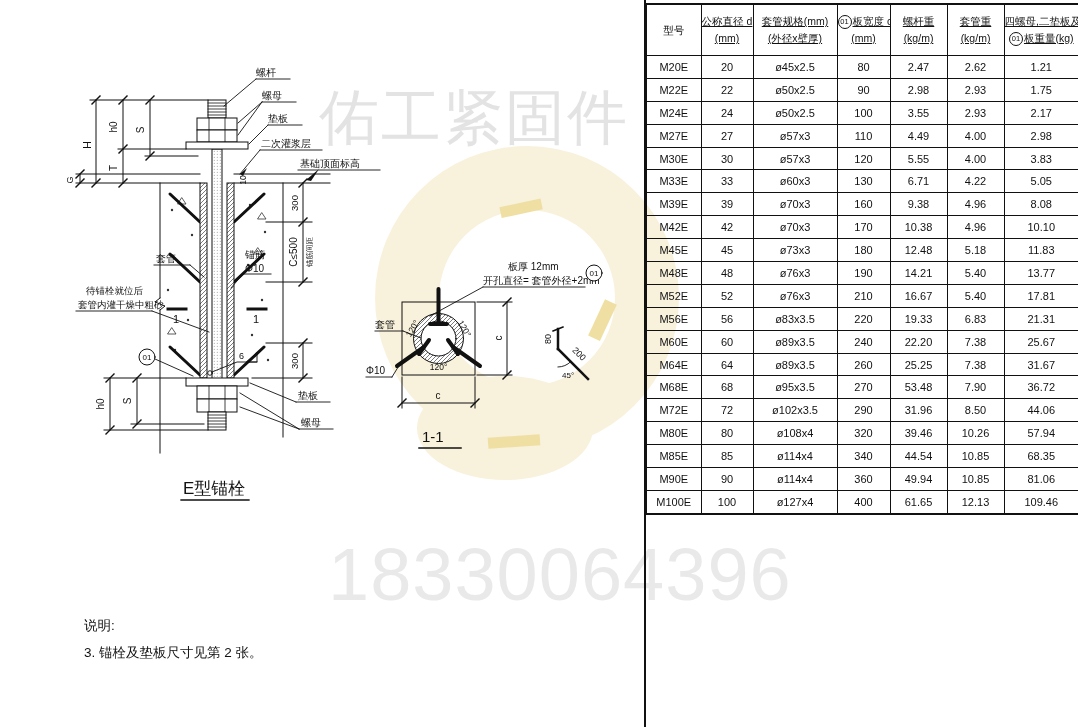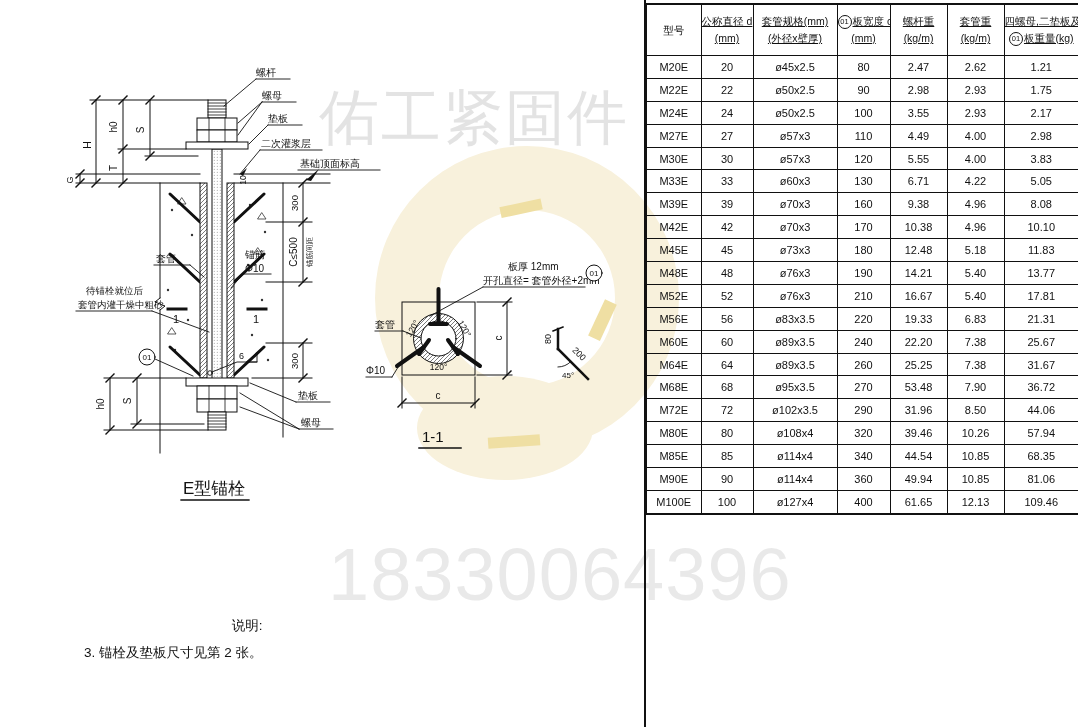--- a/index.html
+++ b/index.html
@@ -20,21 +20,21 @@
               width:433px;background:transparent;border:2px solid #111;}
   .spec-table th,.spec-table td{border:1.3px solid #111;text-align:center;padding:0;font-weight:normal;
               overflow:hidden;white-space:nowrap;}
   .spec-table th{font-size:10.5px;height:50px;line-height:1.6;}
   .spec-table td{font-size:11px;height:21.9px;}
   .hl{display:block;text-decoration:underline;}
   .circ{display:inline-block;width:12px;height:12px;border:1px solid #111;border-radius:50%;
         font-size:7.5px;line-height:12px;text-align:center;vertical-align:1px;margin-right:1px;}
   
   .notes{position:absolute;left:84px;top:612px;z-index:2;font-size:13.5px;line-height:27px;}
-  .notes div{white-space:nowrap;text-align:right;}
+  .notes div{white-space:nowrap;}
 </style>
 </head>
 <body>
 
 <div class="sheet">
 
   <svg class="wm-logo" width="1078" height="727">
     <circle cx="527" cy="298" r="152" fill="#f8f1dc"></circle>
     <circle cx="527" cy="298" r="88" fill="#ffffff"></circle>
     <ellipse cx="505" cy="428" rx="88" ry="52" fill="#f8f1dc"></ellipse>

